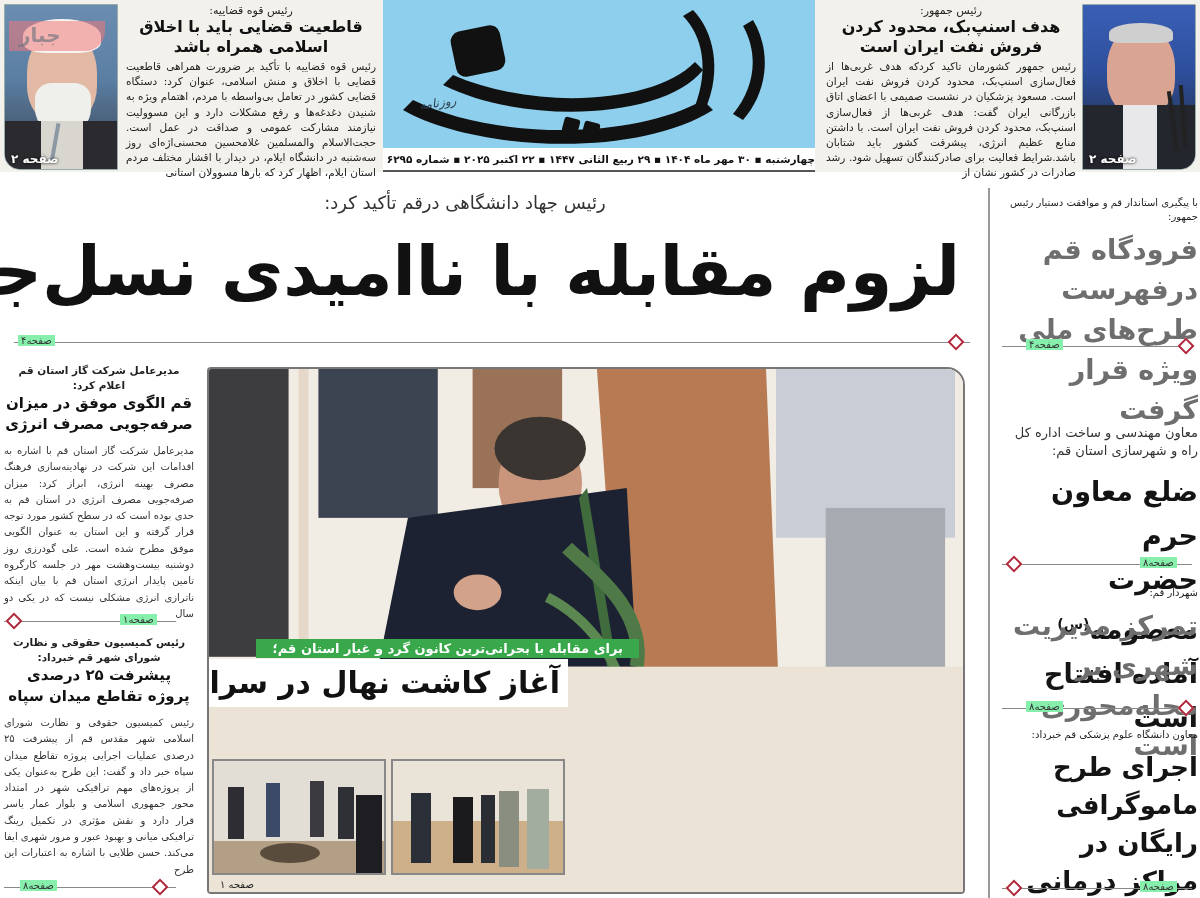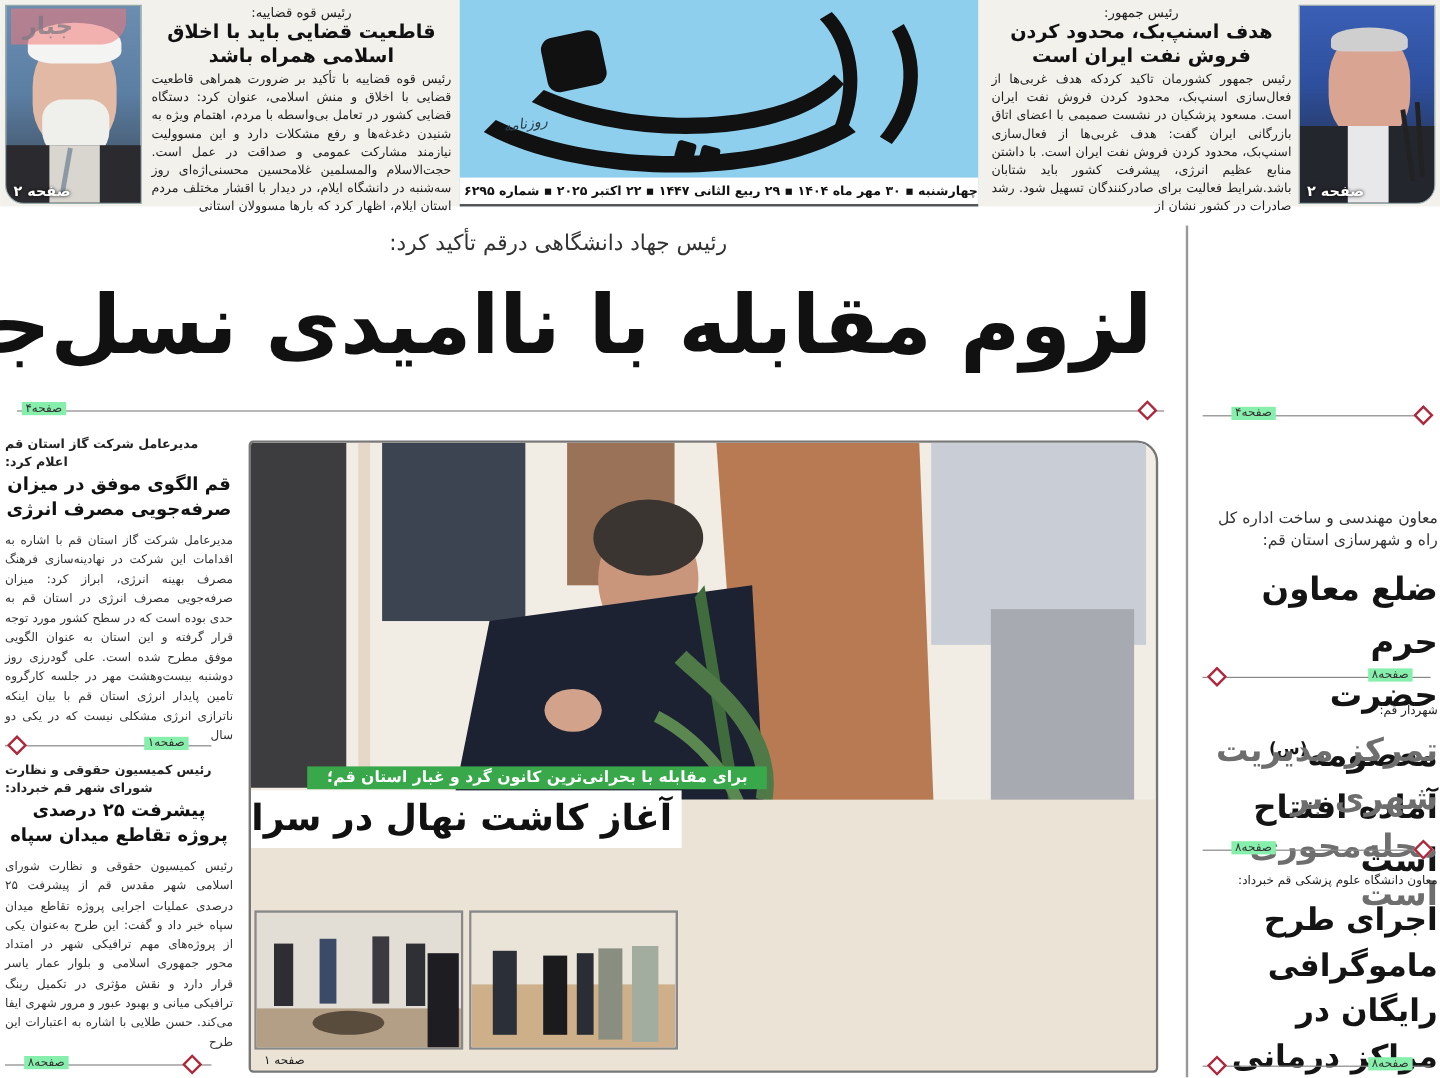--- a/index.html
+++ b/index.html
@@ -24,21 +24,21 @@
 
   .face { position: absolute; border-radius: 45% 45% 40% 40%; }
   .suit { position: absolute; bottom: 0; }
   .mic { position: absolute; width: 4px; background: #222; }
 
   
   .masthead { position: absolute; left: 383px; top: 0; width: 432px; height: 172px; background: #8ecfee; border-bottom: 2px solid #555; }
   .masthead .logo-area { position: absolute; left: 0; top: 0; width: 432px; height: 150px; }
   .masthead .daily-label { position: absolute; left: 36px; top: 96px; font-size: 12px; color: #2b3d4a; transform: rotate(-8deg); font-style: italic; }
   .masthead .dateline { position: absolute; left: 0; bottom: 0; width: 432px; height: 22px; background: #fff; font-size: 10.5px; font-weight: bold; text-align: center; line-height: 22px; color: #111; white-space: nowrap; overflow: hidden; }
-  .watermark { position: absolute; left: 4px; top: 2px; width: 96px; height: 30px; background: rgba(240,120,120,0.55); border-radius: 0 0 20px 0; }
+  .watermark { position: absolute; left: 4px; top: 16px; width: 96px; height: 30px; background: rgba(240,120,120,0.55); border-radius: 0 0 20px 0; }
   .watermark span { position: absolute; left: 10px; top: 2px; font-size: 20px; font-weight: bold; color: rgba(120,120,130,0.7); font-family: "DejaVu Sans", sans-serif; }
 
   
   .main-kicker { position: absolute; left: 300px; top: 192px; width: 330px; font-size: 18px; text-align: center; color: #333; }
   .main-headline { position: absolute; left: 20px; top: 222px; width: 940px; font-size: 68px; font-weight: bold; text-align: center; color: #111; letter-spacing: -1px; line-height: 100px; white-space: nowrap; }
 
   .rule { position: absolute; height: 1px; background: #888; }
   .diamond { position: absolute; width: 12px; height: 12px; border: 2px solid #b0263a; background: #fff; transform: rotate(45deg); }
   .page-tag { position: absolute; font-size: 10px; color: #333; background: #86efac; padding: 0 3px; direction: rtl; }
 
@@ -48,21 +48,21 @@
   .rc-kicker { font-size: 10px; color: #222; line-height: 14px; }
   .rc-kicker.big { font-size: 13px; line-height: 18px; color: #333; }
   .rc-head { font-weight: bold; line-height: 40px; margin-top: 6px; }
   .rc-head.gray { color: #6e6e6e; font-size: 27px; line-height: 40px; }
   .rc-head.black { color: #141414; font-size: 27px; line-height: 44px; }
   .rc-head sup { font-size: 14px; }
 
   
   .left-col { position: absolute; left: 0; top: 355px; width: 196px; height: 543px; }
   .lc-item { position: absolute; left: 4px; width: 190px; }
-  .lc-kicker { font-size: 10.5px; font-weight: bold; text-align: left; color: #222; line-height: 15px; }
+  .lc-kicker { font-size: 10.5px; font-weight: bold; text-align: center; color: #222; line-height: 15px; }
   .lc-head { font-size: 15px; font-weight: bold; text-align: center; line-height: 21px; color: #111; }
   .lc-body { font-size: 10px; line-height: 16.3px; text-align: justify; color: #333; margin-top: 8px; }
 
   
   .photo-frame { position: absolute; left: 207px; top: 367px; width: 758px; height: 527px; border: 2px solid #777; border-radius: 4px 18px 4px 4px; overflow: hidden; background: #f4efe6; }
   .scene { position: absolute; left: 0; top: 0; width: 100%; height: 100%; }
   .caption-kicker { position: absolute; right: 324px; top: 270px; background: #38a84a; color: #fff; font-size: 13px; font-weight: bold; padding: 2px 16px; white-space: nowrap; }
   .caption-head { position: absolute; right: 395px; top: 290px; background: #fff; color: #111; font-size: 30px; font-weight: bold; padding: 0 8px; line-height: 48px; white-space: nowrap; }
   .inset { position: absolute; top: 390px; width: 174px; height: 116px; border: 2px solid #888; overflow: hidden; background: #e9e4dc; }
   .inset-1 { left: 3px; }
@@ -195,20 +195,24 @@
       <rect x="64" y="36" width="20" height="66" fill="#1b1b1e"></rect>
       <rect x="92" y="34" width="14" height="68" fill="#2a2d34"></rect>
       <rect x="110" y="30" width="20" height="76" fill="#8a8e80"></rect>
       <rect x="138" y="28" width="22" height="80" fill="#a3ad9f"></rect>
     </svg>
   </div>
   <span class="photo-page">صفحه ۱</span>
 </figure>
 
 <aside class="right-col">
+  <article class="rc-item" style="top:8px;">
+    <div class="rc-kicker">با پیگیری استاندار قم و موافقت دستیار رئیس جمهور:</div>
+    <div class="rc-head gray">فرودگاه قم درفهرست طرح‌های ملی ویژه قرار گرفت</div>
+  </article>
   <div class="rule" style="left:12px;top:158px;width:190px;"></div>
   <div class="diamond" style="left:190px;top:152px;"></div>
   <span class="page-tag" style="left:36px;top:151px;">صفحه۴</span>
 
   <article class="rc-item" style="top:188px;margin-top:48px;">
     <div class="rc-kicker big">معاون مهندسی و ساخت اداره کل راه و شهرسازی استان قم:</div>
     <div class="rc-head black" style="margin-top:10px;">
       <div>ضلع معاون حرم</div>
       <div><span>حضرت معصومه</span><sup>(س)</sup></div>
       <div>آماده افتتاح است</div>

